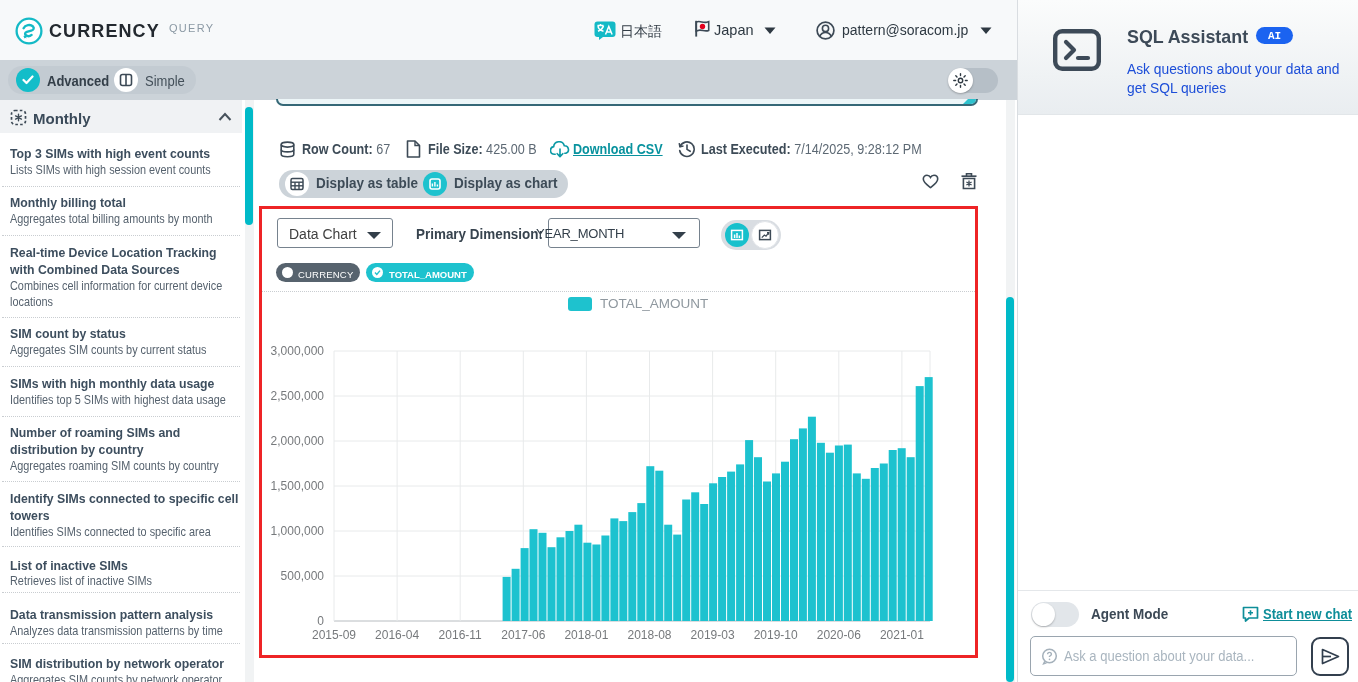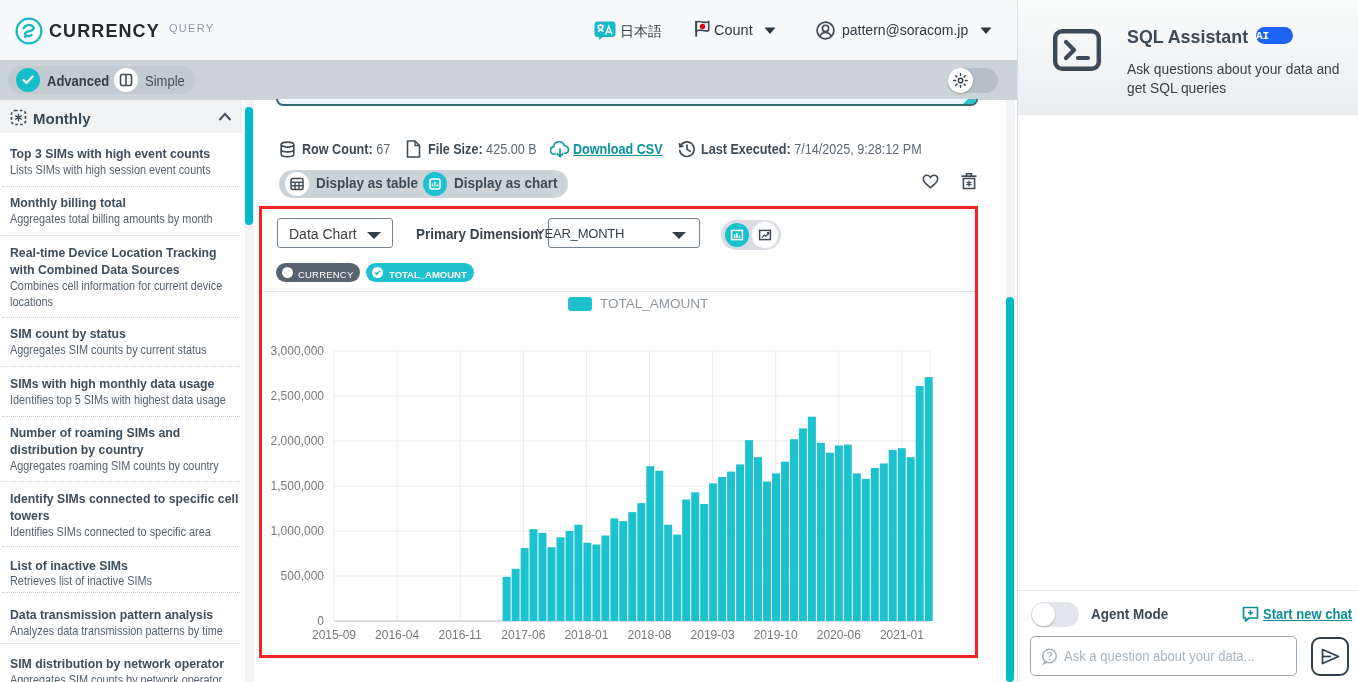--- a/index.html
+++ b/index.html
@@ -41,21 +41,21 @@
     <path d="M11.5 13.5 L14.8 5.5 L18.1 13.5 M12.8 11 h4"></path>
   </g>
 </svg>
 <div class="abs" style="left:620px;top:23px;font-size:14px;color:#333d46">日本語</div>
 
 <svg class="abs" style="left:694px;top:20px" width="17" height="17" viewBox="0 0 17 17">
   <path d="M2.2 0.8 v15.8" stroke="#3d4a56" stroke-width="1.9" fill="none"></path>
   <path d="M2.2 2.0 c4 -1.6 6.5 1.2 10.6 0.2 l1.9 -0.6 v8.8 c-4 1.6 -7 -1.2 -10.6 0 l-1.9 0.7 Z" fill="none" stroke="#3d4a56" stroke-width="1.6"></path>
   <circle cx="8.5" cy="6.5" r="2.7" fill="#e3001e"></circle>
 </svg>
-<div class="abs" style="left:714px;top:22px;font-size:14.5px;color:#2e3942">Count</div>
+<div class="abs" style="left:714px;top:22px;font-size:14.5px;color:#2e3942">Japan</div>
 <svg class="abs" style="left:763px;top:26px" width="14" height="10" viewBox="0 0 14 10">
     <path d="M1.5 1.5 L7 8 L12.5 1.5 Z" fill="#2e3942"></path>
   </svg>
 
 <svg class="abs" style="left:816px;top:21px" width="19" height="19" viewBox="0 0 19 19">
   <circle cx="9.5" cy="9.5" r="8.4" fill="none" stroke="#3d4a56" stroke-width="1.7"></circle>
   <circle cx="9.5" cy="7.4" r="3.1" fill="none" stroke="#3d4a56" stroke-width="1.6"></circle>
   <path d="M3.7 15.5 c1.2 -2.9 3.3 -4.0 5.8 -4.0 c2.5 0 4.6 1.1 5.8 4.0" fill="none" stroke="#3d4a56" stroke-width="1.6"></path>
 </svg>
 <div class="abs" style="left:842px;top:22px;font-size:14px;color:#2e3942">pattern@soracom.jp</div>
@@ -322,22 +322,22 @@
 </svg></div>
 
 <div class="abs" style="left:1018px;top:0;width:340px;height:115px;background:linear-gradient(#fbfcfc,#e9edf0);border-bottom:1px solid #e2e6e9"></div>
 <svg class="abs" style="left:1053px;top:29px" width="48" height="42" viewBox="0 0 48 42">
   <rect x="2.2" y="2.2" width="43.6" height="37.6" rx="7" fill="none" stroke="#3d4a58" stroke-width="4.4"></rect>
   <path d="M13 13 l8 8 -8 8" fill="none" stroke="#3d4a58" stroke-width="4.2" stroke-linecap="round" stroke-linejoin="round"></path>
   <line x1="25" y1="29" x2="35" y2="29" stroke="#3d4a58" stroke-width="4.2" stroke-linecap="round"></line>
 </svg>
 <div class="abs" style="left:1127px;top:26px;font-size:19px;font-weight:bold;color:#3d4a58;transform:scaleX(0.94);transform-origin:0 0">SQL Assistant</div>
 <div class="abs" style="left:1256px;top:27px;width:37px;height:17px;border-radius:9px;background:#1b63f0"></div>
-<div class="abs" style="left:1256px;top:30px;width:37px;text-align:left;font-size:11px;font-weight:bold;color:#fff;font-family:'Liberation Mono',monospace">AI</div>
-<div class="abs" style="left:1127px;top:60px;width:218px;font-size:13.8px;line-height:19px;color:#404040">Ask questions about your data and get SQL queries</div>
+<div class="abs" style="left:1256px;top:30px;width:37px;text-align:center;font-size:11px;font-weight:bold;color:#fff;font-family:'Liberation Mono',monospace">AI</div>
+<div class="abs" style="left:1127px;top:60px;width:218px;font-size:13.8px;line-height:19px;color:#1d4ed8">Ask questions about your data and get SQL queries</div>
 
 <div class="abs" style="left:1018px;top:590px;width:340px;border-top:1px solid #e4e7ea"></div>
 <div class="abs" style="left:1031px;top:602px;width:48px;height:25px;border-radius:13px;background:#e2e6ea"></div>
 <div class="abs" style="left:1032px;top:603px;width:23px;height:23px;border-radius:50%;background:#fff;box-shadow:0 1px 2px rgba(0,0,0,0.25)"></div>
 <div class="abs sx93" style="left:1091px;top:606px;font-size:14.5px;font-weight:bold;color:#3c4956">Agent Mode</div>
 <svg class="abs" style="left:1242px;top:606px" width="17" height="16" viewBox="0 0 17 16">
   <path d="M1.5 1.5 h14 v10.5 h-8.5 l-3.5 3 v-3 h-2 Z" fill="none" stroke="#0e8e99" stroke-width="1.7" stroke-linejoin="round"></path>
   <path d="M8.5 4.2 v5 M6 6.7 h5" stroke="#0e8e99" stroke-width="1.6"></path>
 </svg>
 <div class="abs sx93" style="left:1263px;top:606px;font-size:14px;font-weight:600;color:#0e8e99;text-decoration:underline;white-space:nowrap">Start new chat</div>

